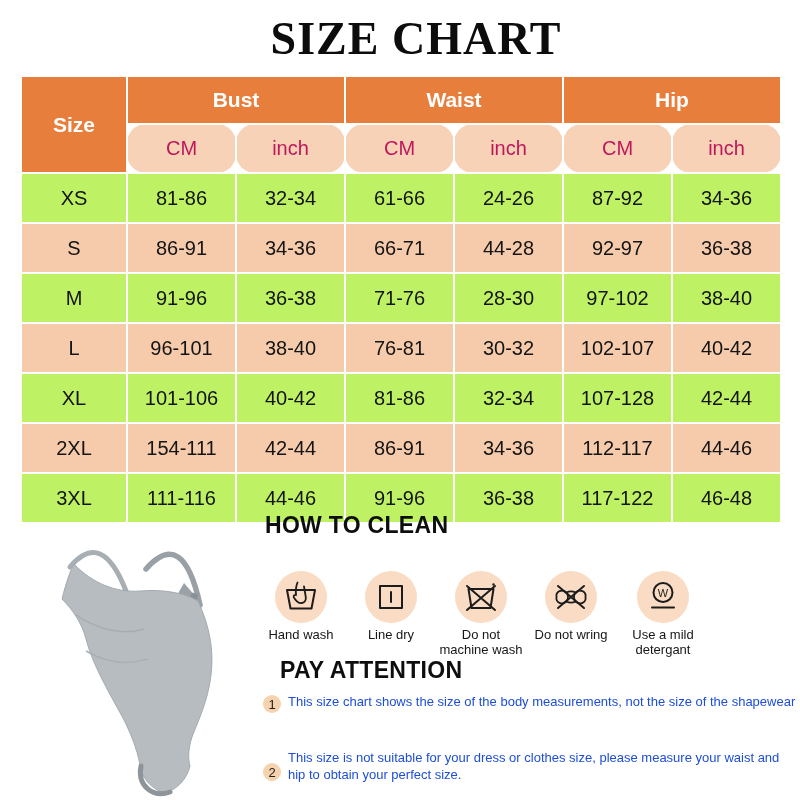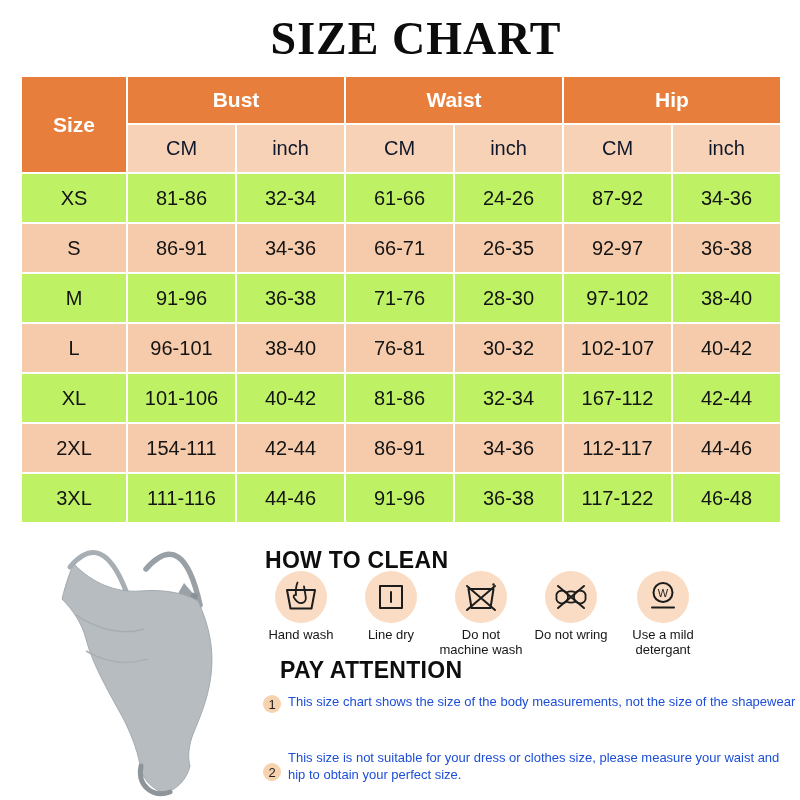--- a/index.html
+++ b/index.html
@@ -13,29 +13,29 @@
 
   
   .size-table{position:absolute;left:20px;top:75px;width:762px;border-collapse:collapse;
               table-layout:fixed;}
   .size-table th,.size-table td{border:2px solid #ffffff;text-align:center;
               vertical-align:middle;padding:0;}
   .size-table thead tr.group-row{height:48px;}
   .size-table thead tr.unit-row{height:49px;}
   .size-table tbody tr{height:50px;}
   .th-orange{background:#E87E3B;color:#ffffff;font-size:21px;font-weight:bold;}
-  .unit{background:#F8D2B6;color:#0f172a;font-size:20px;font-weight:normal;}
+  .unit{background:#F8D2B6;color:#be185d;font-size:20px;font-weight:normal;border-radius:19px;}
   .size-table tbody td{font-size:20px;color:#141414;}
   tr.r-light td{background:#bef264;}
   tr.r-dark td{background:#F6CBAB;}
 
   
   .section-heading{position:absolute;font-size:23px;font-weight:bold;color:#0e0e0e;
                    letter-spacing:.3px;}
-  #how-to-clean-heading{left:265px;top:547px;}
+  #how-to-clean-heading{left:265px;top:512px;}
   #pay-attention-heading{left:280px;top:657px;}
 
   
   .clean-row{position:absolute;left:256px;top:571px;width:544px;display:flex;}
   .clean-item{width:90px;display:flex;flex-direction:column;align-items:center;}
   .clean-item.wide{width:94px;}
   .icon-circle{width:52px;height:52px;border-radius:50%;background:#F9DCC3;
                display:flex;align-items:center;justify-content:center;}
   .icon-circle svg{display:block;}
   .clean-label{margin-top:5px;font-size:13px;line-height:1.15;text-align:center;
@@ -96,21 +96,21 @@
         <td>61-66</td>
         <td>24-26</td>
         <td>87-92</td>
         <td>34-36</td>
       </tr>
       <tr class="r-dark">
         <td>S</td>
         <td>86-91</td>
         <td>34-36</td>
         <td>66-71</td>
-        <td>26-35</td>
+        <td>44-28</td>
         <td>92-97</td>
         <td>36-38</td>
       </tr>
       <tr class="r-light">
         <td>M</td>
         <td>91-96</td>
         <td>36-38</td>
         <td>71-76</td>
         <td>28-30</td>
         <td>97-102</td>
@@ -124,21 +124,21 @@
         <td>30-32</td>
         <td>102-107</td>
         <td>40-42</td>
       </tr>
       <tr class="r-light">
         <td>XL</td>
         <td>101-106</td>
         <td>40-42</td>
         <td>81-86</td>
         <td>32-34</td>
-        <td>167-112</td>
+        <td>107-128</td>
         <td>42-44</td>
       </tr>
       <tr class="r-dark">
         <td>2XL</td>
         <td>154-111</td>
         <td>42-44</td>
         <td>86-91</td>
         <td>34-36</td>
         <td>112-117</td>
         <td>44-46</td>

